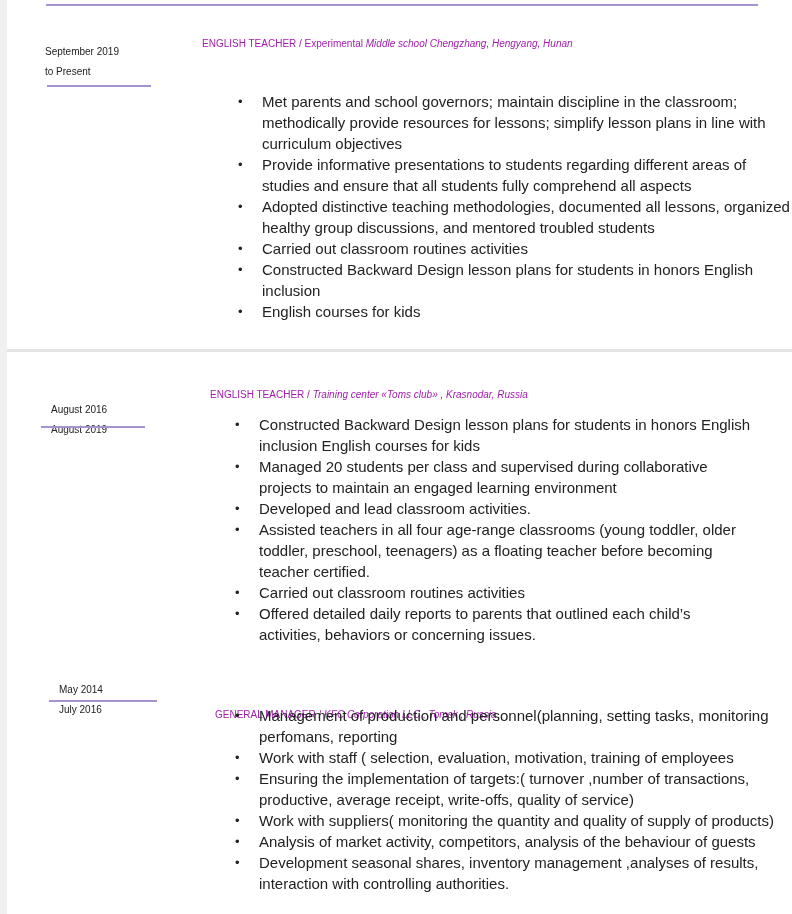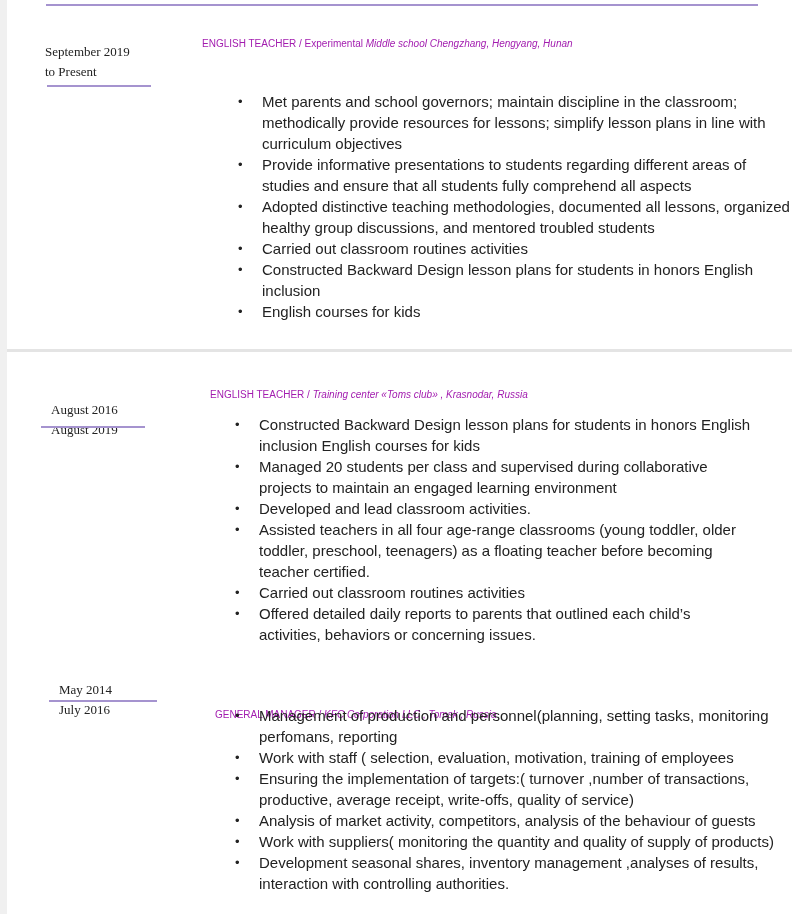--- a/index.html
+++ b/index.html
@@ -17,21 +17,21 @@
     #page2 { top: 352px; height: 562px; }
     .sep {
       position: absolute; left: 7px; right: 0; top: 349px; height: 3px;
       background: #e4e4e4;
     }
     .top-rule {
       position: absolute; left: 46px; width: 712px; top: 4px; height: 2px;
       background: #a593cf;
     }
     .date {
-      position: absolute; font-size: 13px; line-height: 19.5px; color: #222; font-family: Liberation Serif, serif;
+      position: absolute; font-size: 10px; line-height: 19.5px; color: #222;
     }
     .date-rule { position: absolute; height: 2px; background: #a593cf; }
     .job-title {
       position: absolute; font-size: 10px; color: #a21caf; white-space: nowrap;
     }
     .job-title i { font-style: italic; }
     ul.bullets {
       position: absolute; margin: 0; padding: 0; list-style: none;
       font-size: 15px; line-height: 21px; color: #222;
     }
@@ -88,16 +88,16 @@
   <div>July 2016</div>
 </div>
 <div class="date-rule" style="left: 49px; width: 108px; top: 700px; background: rgb(165, 147, 207);"></div>
 <div class="job-title" style="left:215px; top:669px;margin-top:40px;">
   <span>GENERAL MANAGER / </span><i>KFC Corporation LLC , Tomsk , Russia</i>
 </div>
 <ul class="bullets" style="left:235px; top:705px; width:545px;">
   <li>Management of production and personnel(planning, setting tasks, monitoring perfomans, reporting</li>
   <li>Work with staff ( selection, evaluation, motivation, training of employees</li>
   <li>Ensuring the implementation of targets:( turnover ,number of transactions, productive, average receipt, write-offs, quality of service)</li>
+  <li>Work with suppliers( monitoring the quantity and quality of supply of products)</li>
   <li>Analysis of market activity, competitors, analysis of the behaviour of guests</li>
-  <li>Work with suppliers( monitoring the quantity and quality of supply of products)</li>
   <li>Development seasonal shares, inventory management ,analyses of results, interaction with controlling authorities.</li>
 </ul>
 
 </body></html>

